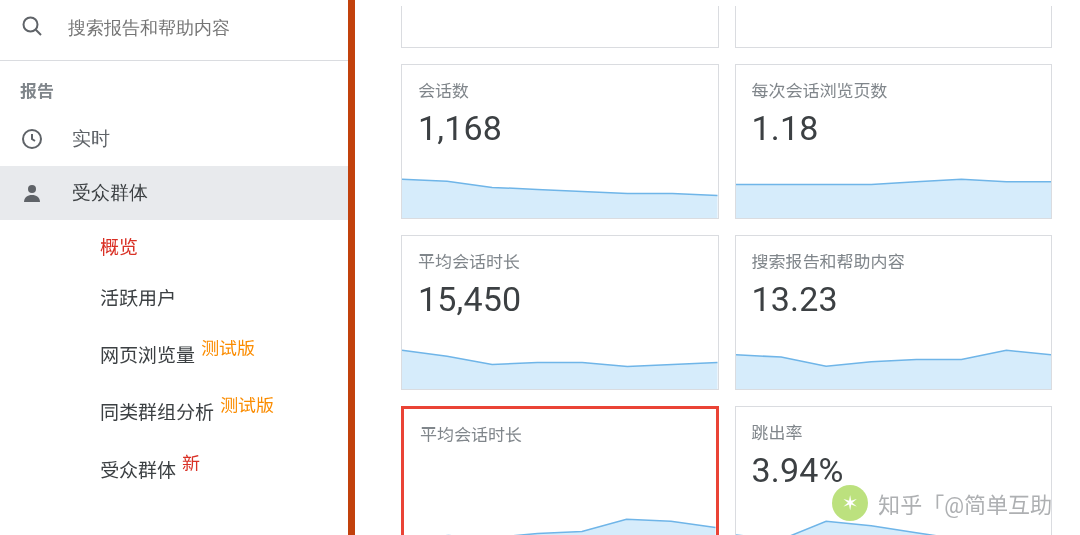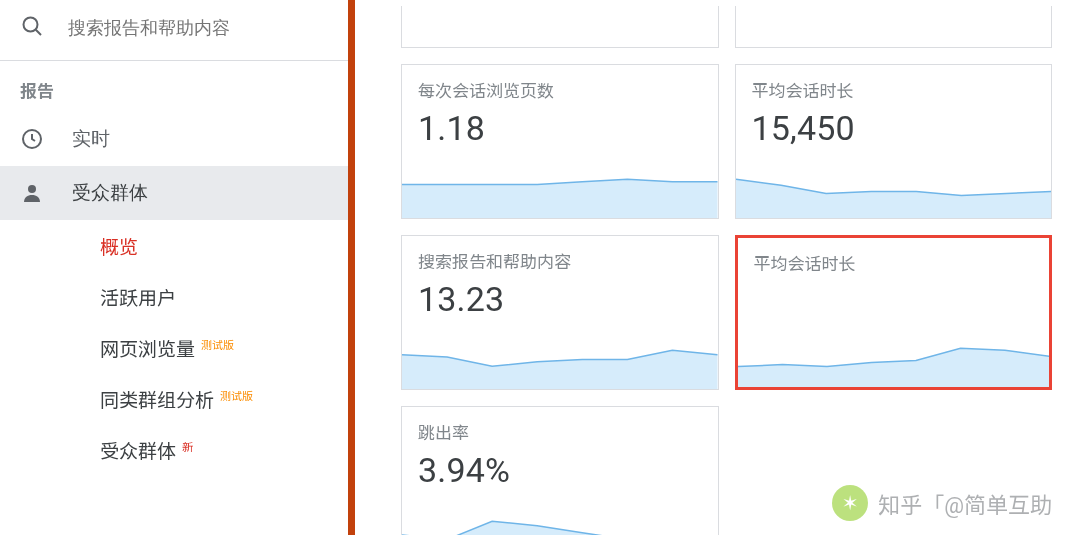--- a/index.html
+++ b/index.html
@@ -67,21 +67,21 @@
     .subnav-item {
       padding: 12px 20px 12px 100px;
       font-size: 19px;
       color: #3c4043;
       cursor: pointer;
     }
     .subnav-item.sel {
       color: #d93025;
     }
     .badge {
-      font-size: 11px;
+      font-size: 18px;
       margin-left: 6px;
       color: #fb8c00;
       vertical-align: super;
     }
     .badge.red { color: #d93025; }
 
     
     .main {
       flex: 1;
       padding: 6px 28px 0 46px;
@@ -193,20 +193,30 @@
     </div>
   </aside>
 
   <main class="main">
     <div class="stub-row">
       <div class="stub-card"></div>
       <div class="stub-card"></div>
     </div>
     <div class="cards-grid" id="cards-grid">
         <div class="card">
+          <div class="card-title">会话数</div>
+          <div class="card-value">1,168</div>
+          <div class="spark-wrap">
+            <svg viewBox="0 0 300 46" preserveAspectRatio="none">
+    <path d="M0.0 7.2 L 42.9 9.2 L 85.7 15.4 L 128.6 17.4 L 171.4 19.5 L 214.3 21.5 L 257.1 21.5 L 300.0 23.6 L 300 46 L 0 46 Z" fill="#d6ecfb"></path>
+    <path d="M0.0 7.2 L 42.9 9.2 L 85.7 15.4 L 128.6 17.4 L 171.4 19.5 L 214.3 21.5 L 257.1 21.5 L 300.0 23.6" fill="none" stroke="#6fb5e8" stroke-width="1.5"></path>
+  </svg>
+          </div>
+        </div>
+        <div class="card">
           <div class="card-title">每次会话浏览页数</div>
           <div class="card-value">1.18</div>
           <div class="spark-wrap">
             <svg viewBox="0 0 300 46" preserveAspectRatio="none">
     <path d="M0.0 12.5 L 42.9 12.5 L 85.7 12.5 L 128.6 12.5 L 171.4 9.8 L 214.3 7.2 L 257.1 9.8 L 300.0 9.8 L 300 46 L 0 46 Z" fill="#d6ecfb"></path>
     <path d="M0.0 12.5 L 42.9 12.5 L 85.7 12.5 L 128.6 12.5 L 171.4 9.8 L 214.3 7.2 L 257.1 9.8 L 300.0 9.8" fill="none" stroke="#6fb5e8" stroke-width="1.5"></path>
   </svg>
           </div>
         </div>
         <div class="card">

